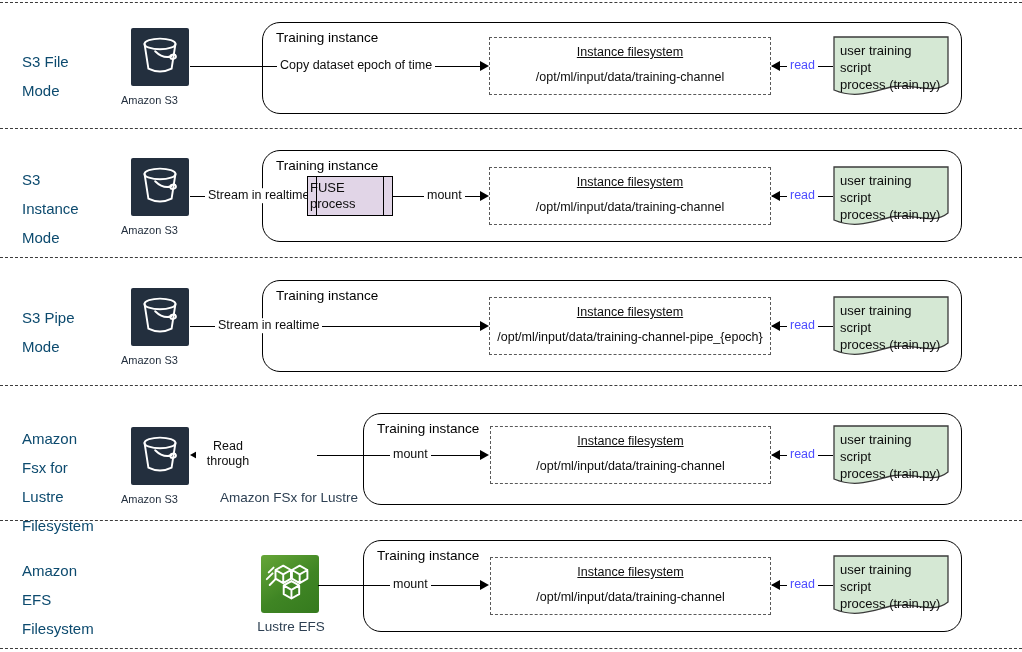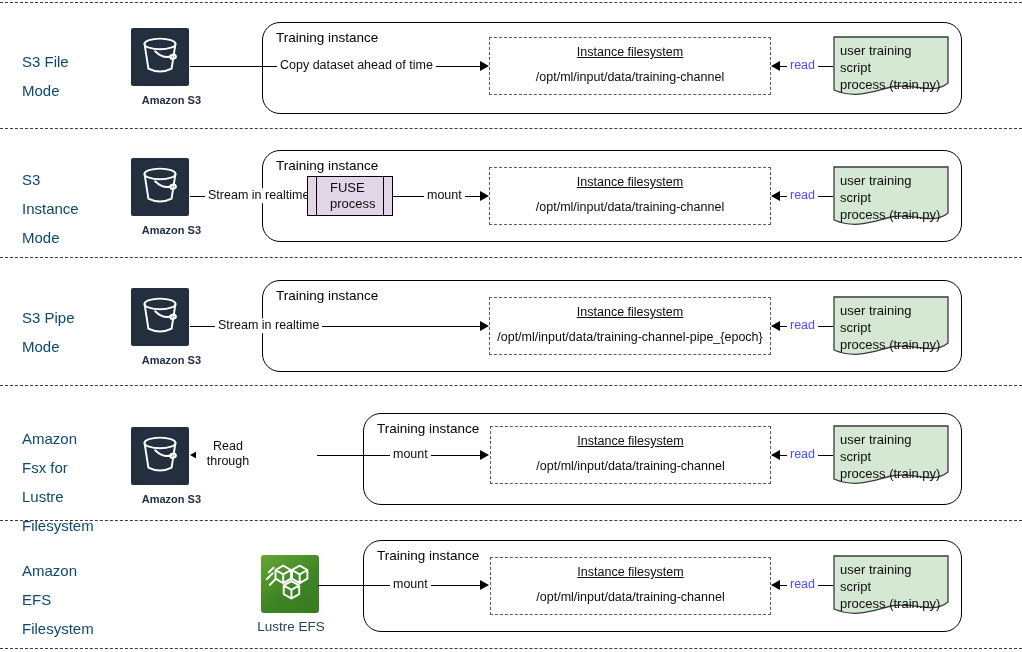--- a/index.html
+++ b/index.html
@@ -4,38 +4,38 @@
 <style>
   html,body{margin:0;padding:0;background:#fff;}
   #canvas{position:relative;width:1022px;height:652px;background:#fff;overflow:hidden;
           font-family:"Liberation Sans",sans-serif;color:#0d0d0d;}
   .abs{position:absolute;}
   .sep{height:0;border-top:1.6px dashed #3c3c3c;width:1022px;left:0;}
   .row-label{font-size:15px;line-height:29px;color:#0c4a6e;white-space:pre-line;}
   .icon{width:58px;height:58px;border-radius:3px;}
   .s3bg{background:#232F3E;border-radius:2px;}
   .greenbg{background:linear-gradient(145deg,#66A637 0%,#3F8524 55%,#357A1E 100%);}
-  .caption-s3{font-weight:bold;font-size:11px;color:#232F3E;text-align:right;}
+  .caption-s3{font-weight:normal;font-size:11px;color:#232F3E;text-align:left;}
   .caption-g{font-size:13.5px;color:#2E4053;text-align:center;}
   .tbox{border:1px solid #000;border-radius:18px;background:transparent;}
   .tbox-title{font-size:13.5px;color:#000;}
   .fsbox{border:1.6px dashed #595959;background:#fff;box-sizing:border-box;
          display:flex;flex-direction:column;align-items:center;justify-content:space-between;
          padding:7px 0 10px 0;}
   .fs-title{font-size:12.5px;text-decoration:underline;white-space:nowrap;}
   .fs-path{font-size:12.5px;white-space:nowrap;}
   .hline{height:0;border-top:1px solid #000;}
   .ah-r{width:0;height:0;border-top:5px solid transparent;border-bottom:5px solid transparent;border-left:9px solid #000;}
   .ah-l{width:0;height:0;border-top:5px solid transparent;border-bottom:5px solid transparent;border-right:9px solid #000;}
   .llabel{font-size:12.5px;background:#fff;padding:0 3px;transform:translateY(-52%);
           white-space:pre-line;text-align:center;line-height:15px;}
   .read{color:#4D4DFF;}
   .fuse{background:#E1D5E7;border:1px solid #000;box-sizing:border-box;
         display:flex;align-items:center;font-size:13px;line-height:16px;
-        padding-left:22px;white-space:pre-line;}
+        padding-left:2px;white-space:pre-line;}
   .fuse .bar{position:absolute;top:0;bottom:0;width:0;border-left:1px solid #000;}
   .scripttext{font-size:13px;line-height:17px;white-space:pre-line;}
   svg{display:block;}
 </style>
 </head>
 <body>
 
 <div id="canvas">
 
   <div class="abs sep" style="top:2px"></div>
@@ -58,21 +58,21 @@
       </g>
     </svg>
   </div>
   <div class="abs caption-s3" style="left:121px;top:94px;width:80px">Amazon S3</div>
 
   <div class="abs tbox" style="left:262px;top:22px;width:698px;height:90px"></div>
   <div class="abs tbox-title" style="left:276px;top:30px">Training instance</div>
 
   <div class="abs hline" style="left:190px;top:66px;width:290px"></div>
   <div class="abs ah-r" style="left:480px;top:61px"></div>
-  <div class="abs llabel" style="left:277px;top:66px">Copy dataset ahead of time</div>
+  <div class="abs llabel" style="left:277px;top:66px">Copy dataset epoch of time</div>
 
   <div class="abs fsbox" style="left:489px;top:37px;width:282px;height:58px">
     <div class="fs-title">Instance filesystem</div>
     <div class="fs-path">/opt/ml/input/data/training-channel</div>
   </div>
 
   <div class="abs hline" style="left:772px;top:66px;width:61px"></div>
   <div class="abs ah-l" style="left:771px;top:61px"></div>
   <div class="abs llabel read" style="left:787px;top:66px">read</div>
 
@@ -189,20 +189,21 @@
       </g>
     </svg>
   </div>
   <div class="abs caption-s3" style="left:121px;top:493px;width:80px">Amazon S3</div>
 
   <div class="abs ah-l" style="left:190px;top:450px"></div>
   <div class="abs hline" style="left:199px;top:455px;width:59px"></div>
   <div class="abs llabel" style="left:196px;top:455px;width:58px">Read
 through</div>
 
+  <div class="abs caption-g" style="left:199px;top:490px;width:180px">Amazon FSx for Lustre</div>
 
   <div class="abs tbox" style="left:363px;top:413px;width:597px;height:90px"></div>
   <div class="abs tbox-title" style="left:377px;top:421px">Training instance</div>
 
   <div class="abs hline" style="left:317px;top:455px;width:163px"></div>
   <div class="abs ah-r" style="left:480px;top:450px"></div>
   <div class="abs llabel" style="left:390px;top:455px">mount</div>
 
   <div class="abs fsbox" style="left:490px;top:426px;width:281px;height:58px">
     <div class="fs-title">Instance filesystem</div>

